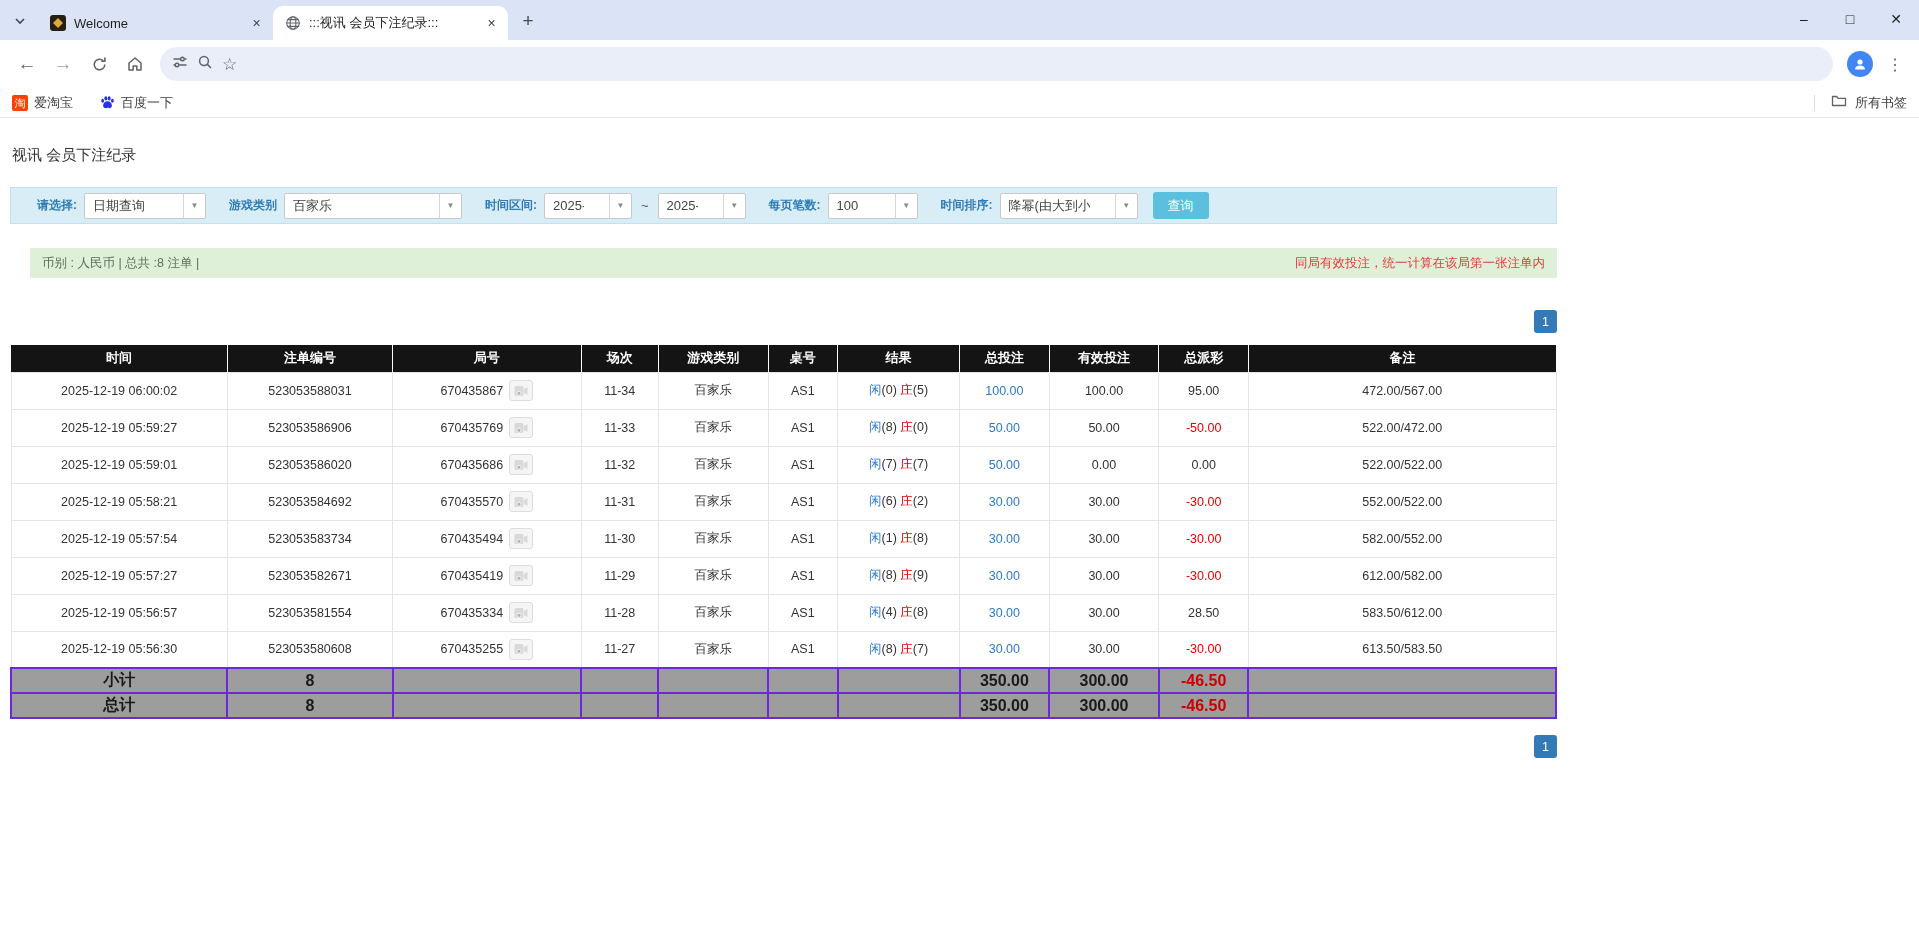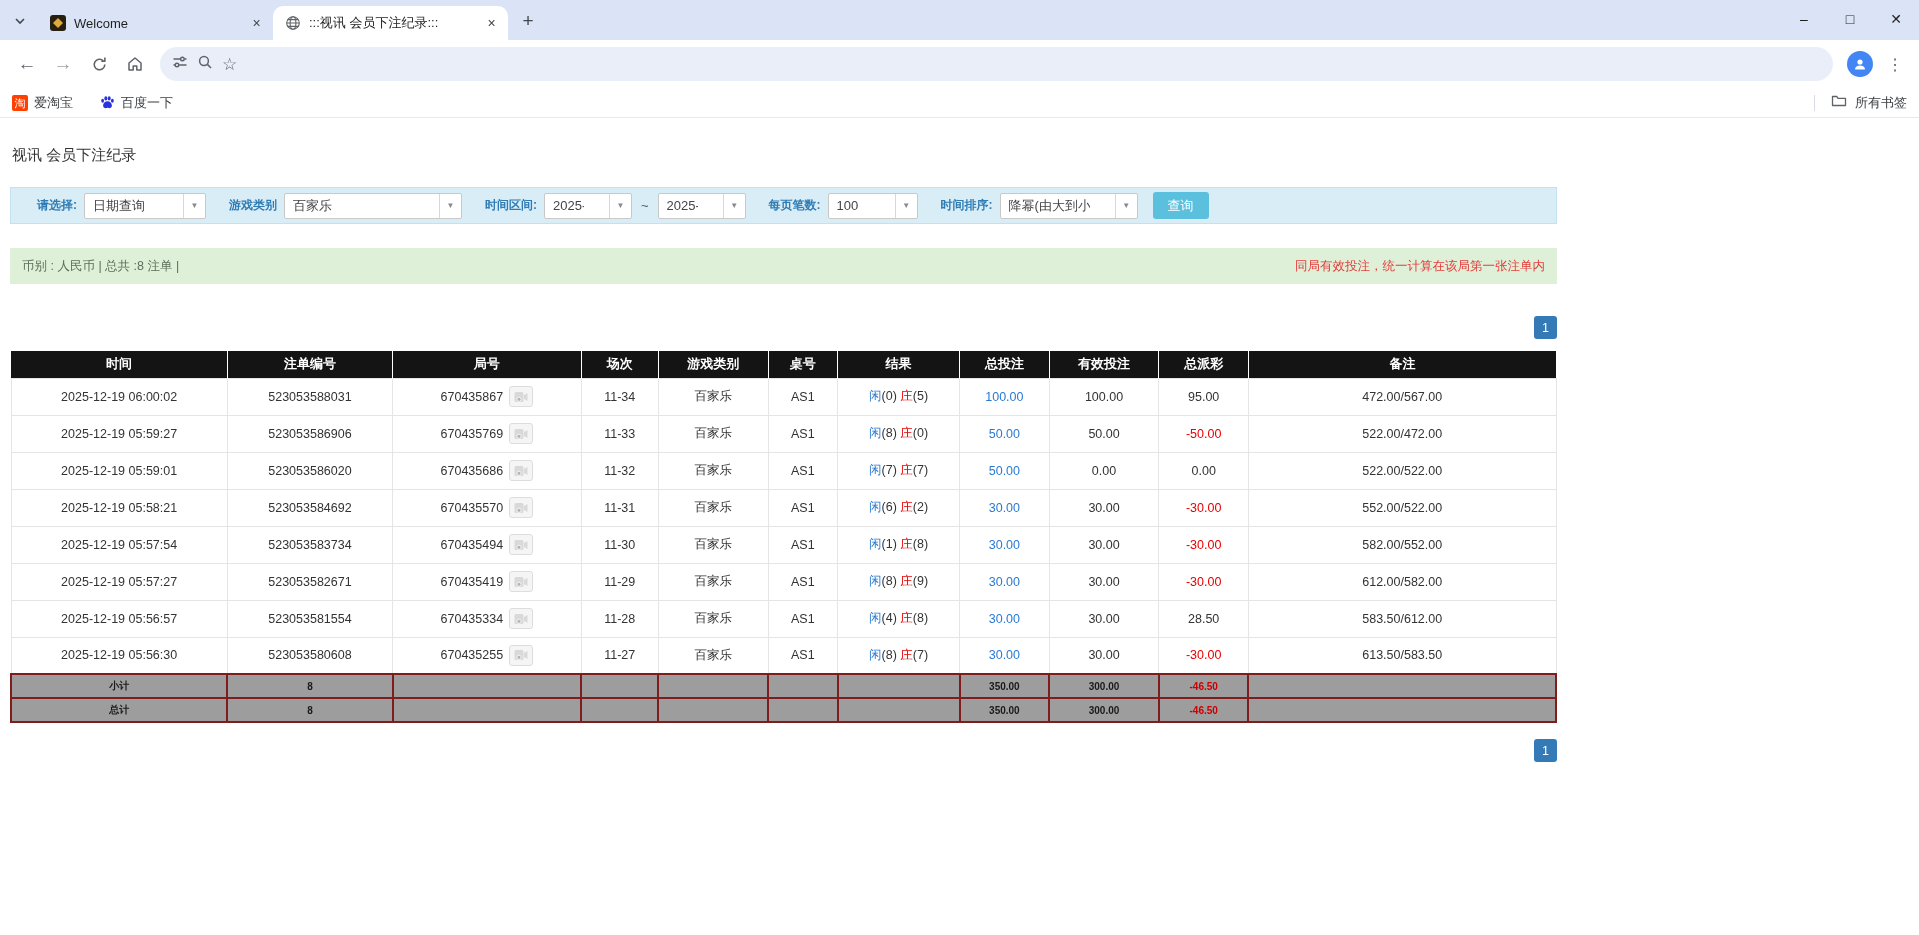--- a/index.html
+++ b/index.html
@@ -43,38 +43,38 @@
 
   .filterbar { margin-top:22px; background:#d9edf7; border:1px solid #c3e1ee; height:37px; display:flex; align-items:center; padding:0 10px; gap:7px; }
   .flabel { color:#2f7cb5; font-weight:bold; font-size:12px; margin-left:16px; white-space:nowrap; }
   .tilde { color:#555; font-size:13px; margin:0 2px; }
   .sel { background:#fff; border:1px solid #c9c9c9; border-radius:2px; height:26px; display:flex; align-items:stretch; cursor:pointer;gap:25px; }
   .sel-val { padding:0 8px; font-size:13px; color:#444; display:flex; align-items:center; flex:1; white-space:nowrap; overflow:hidden; }
   .sel-arr { width:22px; border-left:1px solid #d8d8d8; display:flex; align-items:center; justify-content:center; color:#8a8a8a; font-size:8px; }
   .w-query { width:122px; } .w-game { width:178px; } .w-date { width:88px; } .w-pp { width:90px; } .w-sort { width:138px; }
   .btn-search { background:#5bc0de; color:#fff; border:none; border-radius:3px; height:27px; padding:0 15px; font-size:13px; margin-left:8px; cursor:pointer; font-family:"Liberation Sans", sans-serif; }
 
-  .greenbar { margin-top:24px; background:#dff0d8; height:36px; display:flex; align-items:center; justify-content:space-between; padding:0 12px; font-size:12.5px; }
+  .greenbar { margin-top:24px; background:#dff0d8; height:30px; display:flex; align-items:center; justify-content:space-between; padding:0 12px; font-size:12.5px;margin-left:20px; }
   .green-left { color:#5d6f5d; }
   .green-right { color:#e43b3b; }
 
   .pagrow { display:flex; justify-content:flex-end; }
   .pagrow.top { margin:32px 0 12px; }
   .pagrow.bottom { margin:16px 0 20px; }
   .pagebtn { min-width:23px; height:23px; background:#337ab7; color:#fff; border-radius:3px; display:flex; align-items:center; justify-content:center; font-size:12.5px; cursor:pointer; }
 
   table { width:100%; border-collapse:collapse; table-layout:fixed; }
   thead th { background:#141414; color:#fff; font-size:13px; font-weight:bold; height:27px; border-right:1px solid #fff; text-align:center; }
   thead th:last-child { border-right:none; }
   tbody td { height:37px; text-align:center; font-size:12.5px; color:#333; border:1px solid #e5e5e5; background:#fff; }
   td.c-blue, span.c-blue { color:#2a7ad2; }
   td.c-red, span.c-red { color:#e60000; }
   .round-cell { display:flex; align-items:center; justify-content:center; gap:6px; }
   .vid-btn { width:24px; height:21px; background:#f5f5f5; border:1px solid #ddd; border-radius:3px; display:inline-flex; align-items:center; justify-content:center; cursor:pointer; }
-  tr.sum td { background:#9d9d9d; border:2px solid #7f1d1d; height:24px; font-weight:bold; color:#1a1a1a; font-size:10px; }
+  tr.sum td { background:#9d9d9d; border:2px solid #6d28d9; height:24px; font-weight:bold; color:#1a1a1a; font-size:16px; }
   tr.sum td.c-red { color:#cc0000; }
 </style>
 </head>
 <body>
 
 <div class="tabstrip">
   <div class="tab-search">
     <svg width="12" height="12" viewBox="0 0 12 12" fill="none" stroke="#45494d" stroke-width="1.6">
         <path d="M2 4l4 4 4-4"></path>
       </svg>

